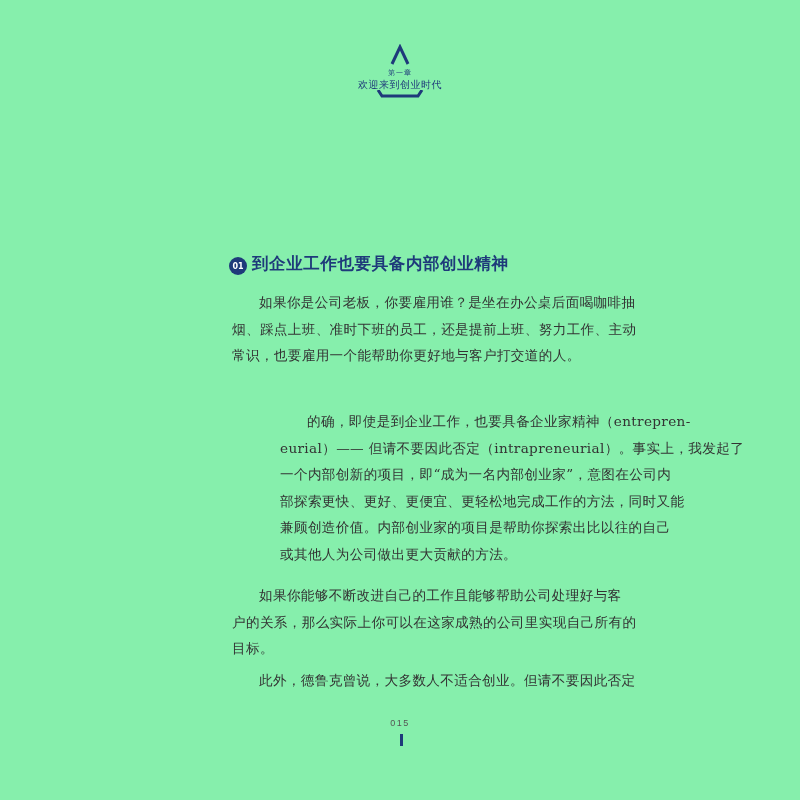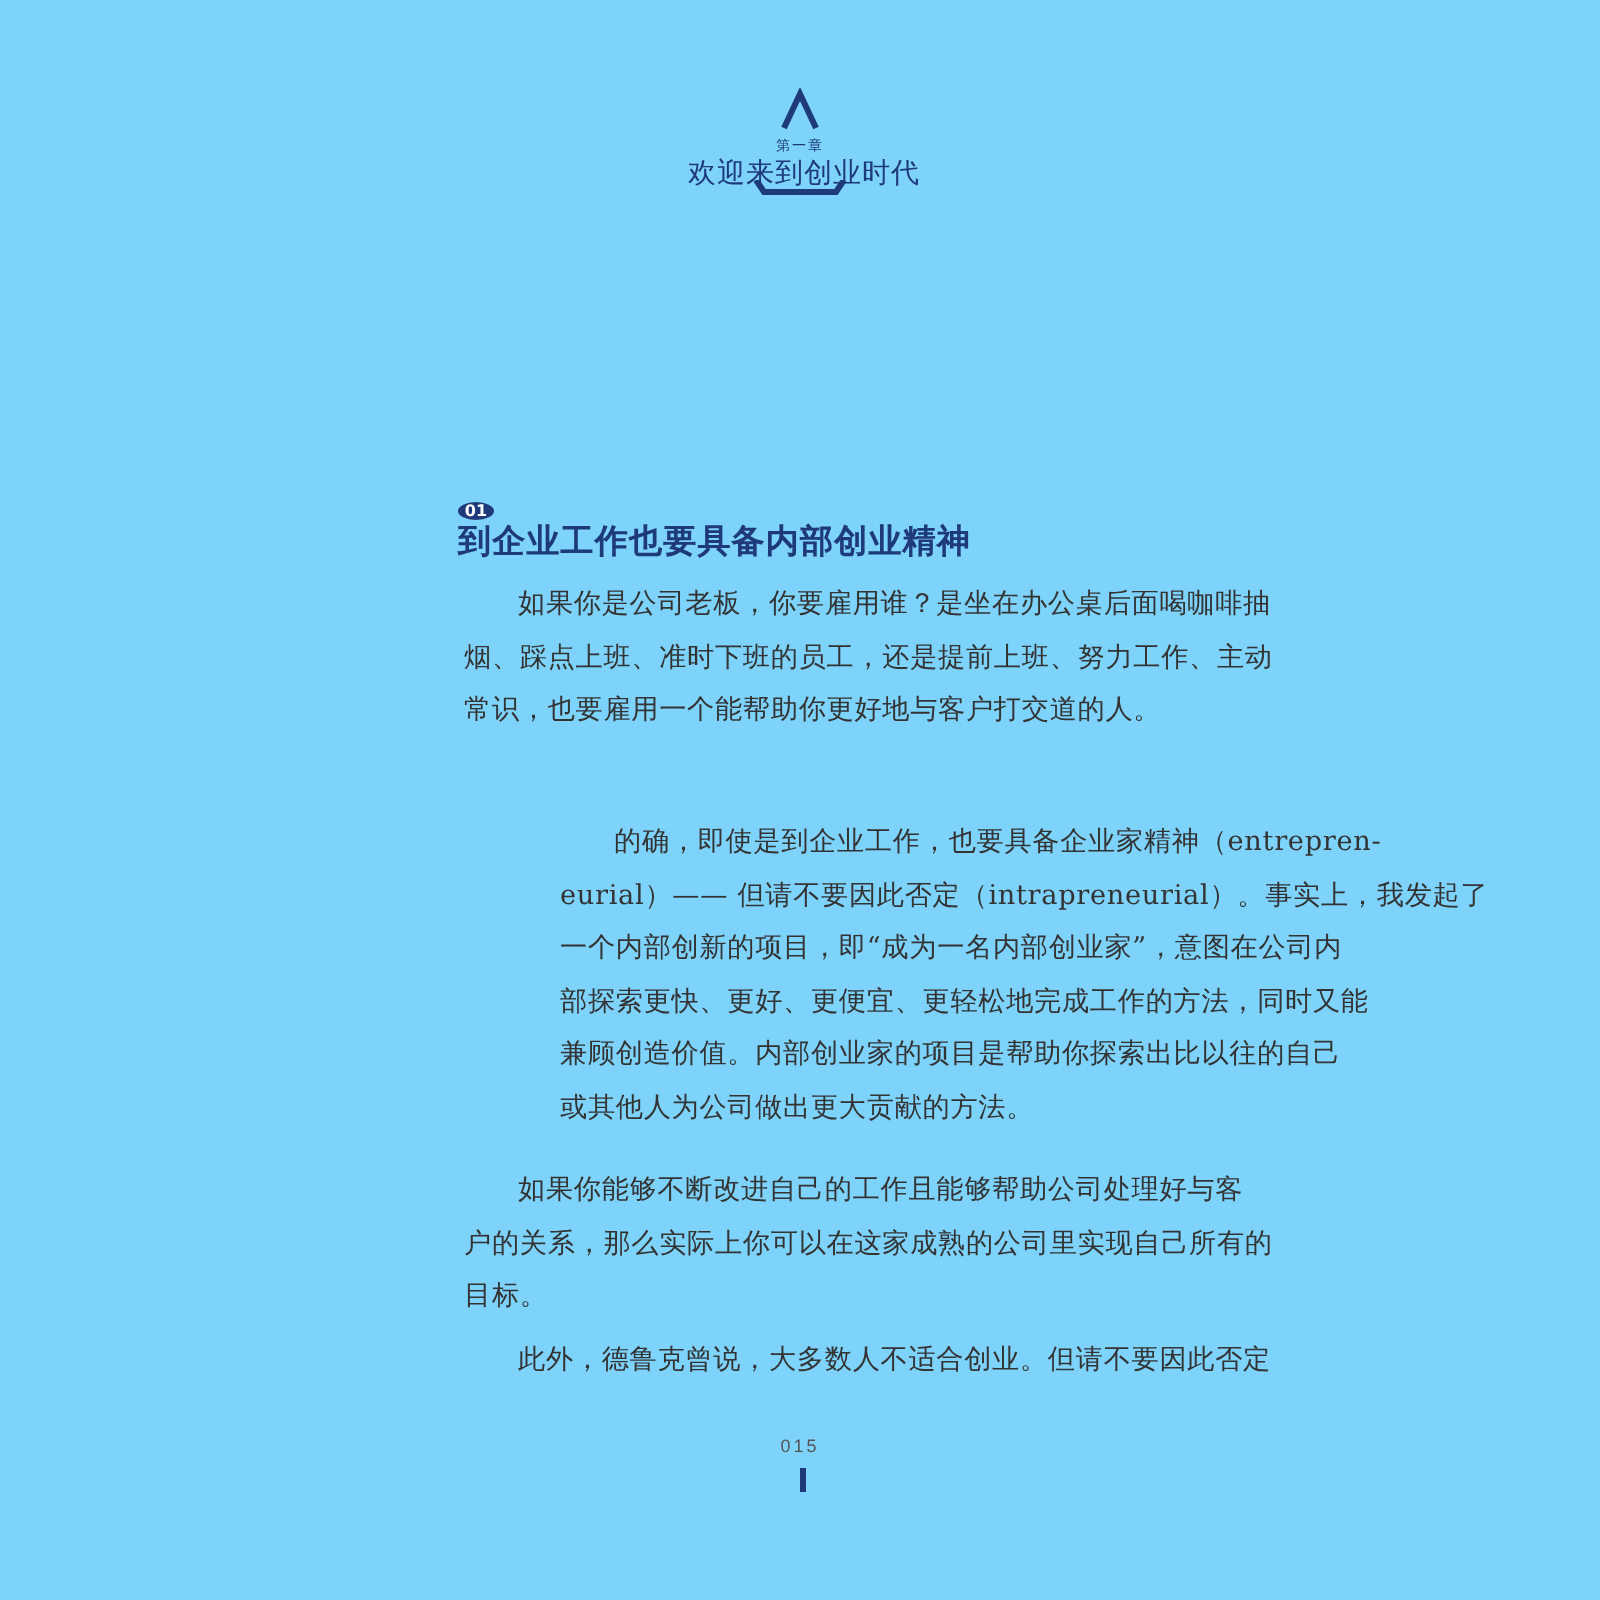--- a/index.html
+++ b/index.html
@@ -12,21 +12,21 @@
       height: 800px;
       position: relative;
       overflow: hidden;
       font-family: "DejaVu Serif", "Liberation Serif", serif;
       color: #2b2b2b;
     }
     .page {
       position: absolute;
       left: 0; top: 0;
       width: 800px; height: 800px;
-      background: #7dd3fc;
+      background: #86efac;
     }
     
     .chapter-header {
       position: absolute;
       left: 340px;
       top: 38px;
       width: 120px;
       height: 58px;
       text-align: center;
     }
@@ -44,25 +44,24 @@
       font-family: "DejaVu Sans", sans-serif;
       font-size: 7px;
       color: #1e3a7a;
       letter-spacing: 1px;
     }
     .chapter-title {
       position: absolute;
       left: 0; right: 0;
       top: 40px;
       font-family: "DejaVu Sans", sans-serif;
-      font-size: 14px;
+      font-size: 10px;
       color: #1e3a7a;
       letter-spacing: 0.5px;
       white-space: nowrap;
-      text-align: right;
     }
     .tri-base {
       position: absolute;
       left: 36px;
       top: 52px;
       width: 48px;
       height: 8px;
     }
     
     .para {
@@ -77,22 +76,21 @@
     }
     .para .line { display: block; white-space: nowrap; }
     .indent { padding-left: 27px; }
 
     .section-heading {
       position: absolute;
       left: 229px;
       top: 251px;
       height: 24px;
       display: flex;
-      align-items: flex-start;
-      flex-direction: column;
+      align-items: flex-end;
     }
     .section-badge {
       width: 18px; height: 18px;
       border-radius: 50%;
       background: #1e3a7a;
       color: #ffffff;
       font-family: "DejaVu Sans", sans-serif;
       font-size: 8px;
       font-weight: bold;
       display: flex;

